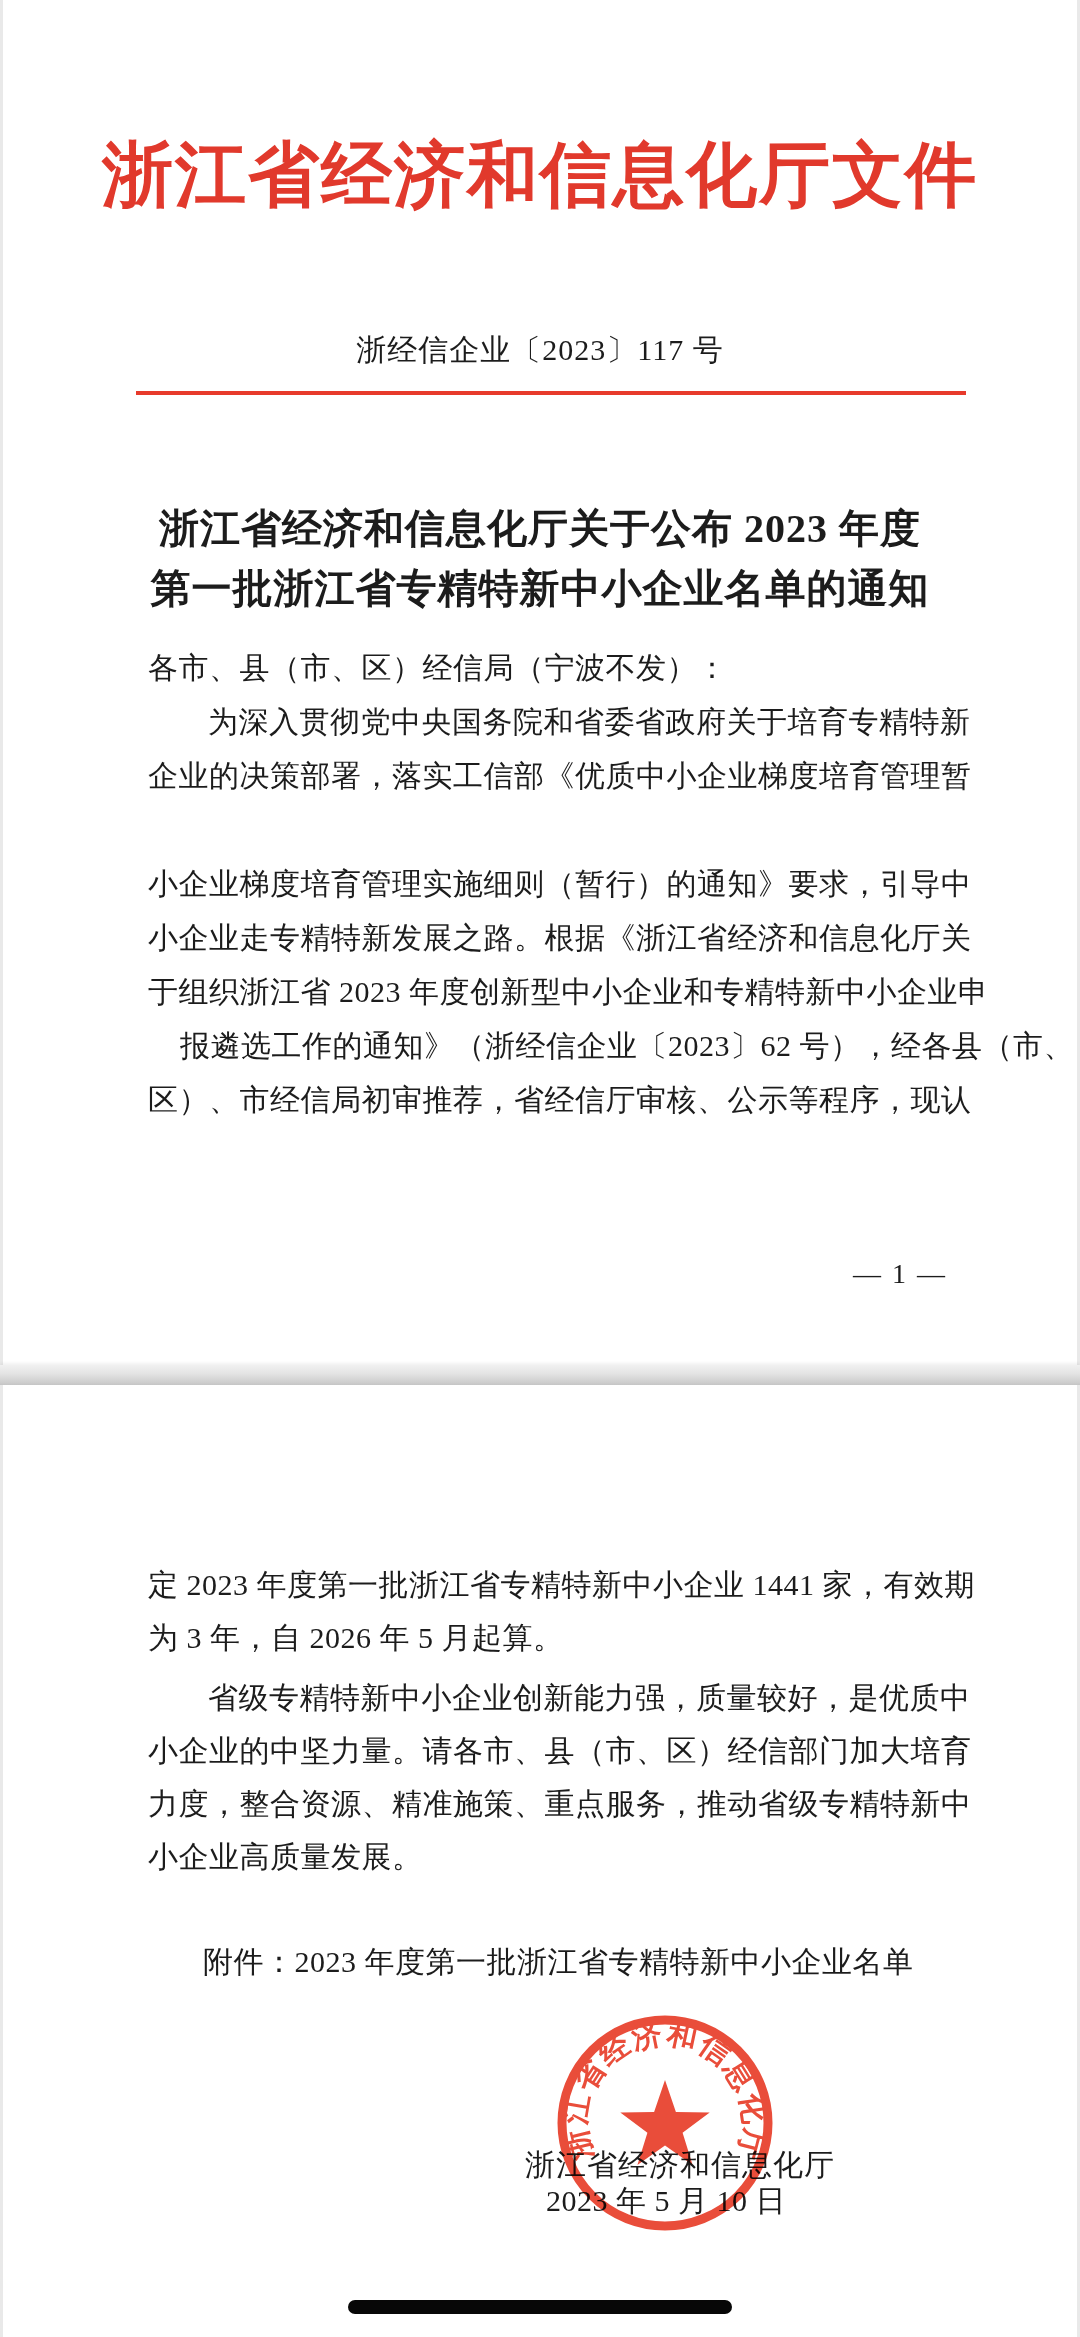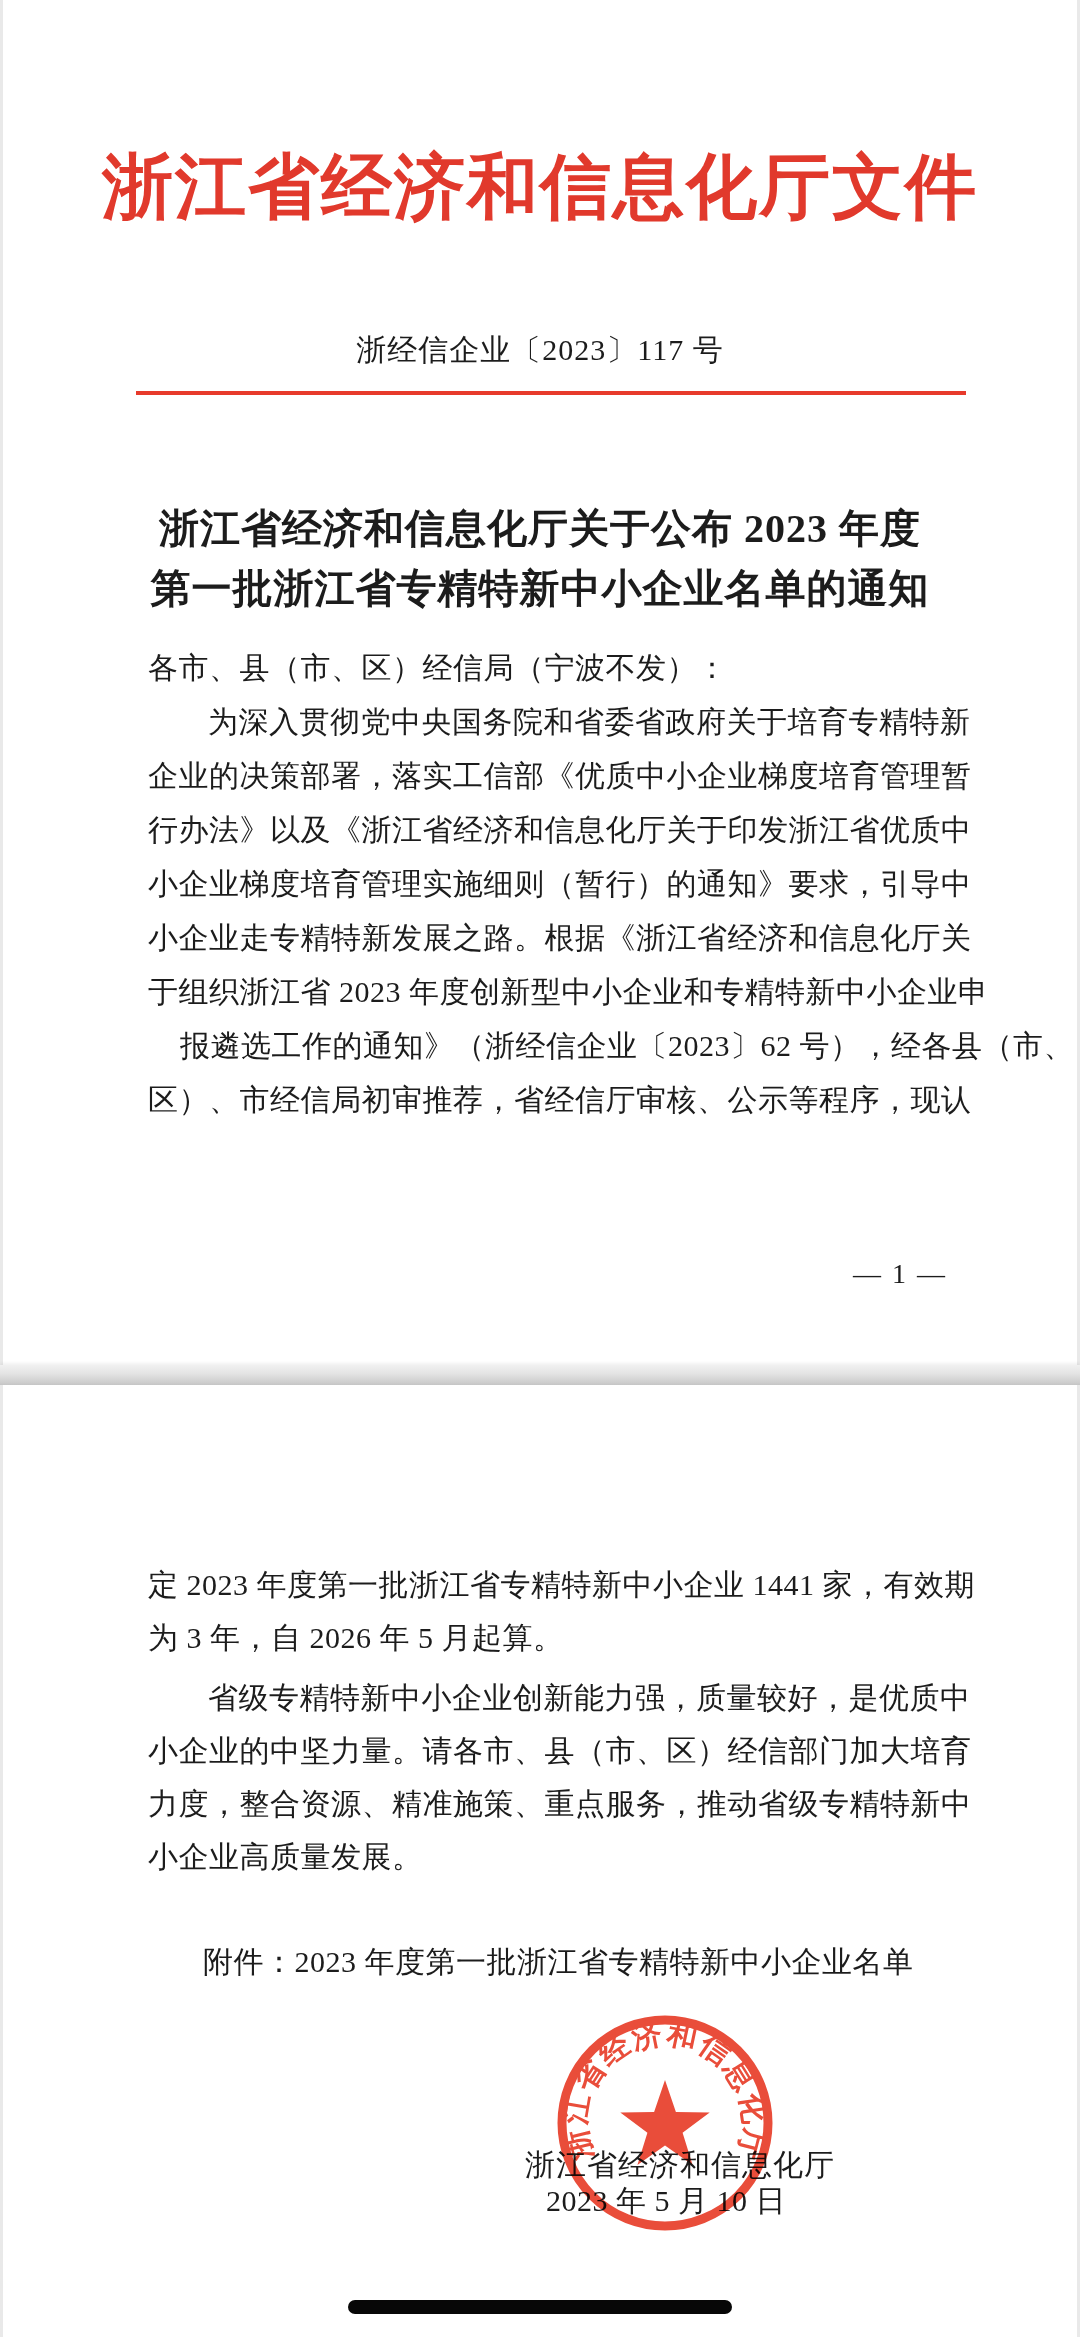--- a/index.html
+++ b/index.html
@@ -11,21 +11,21 @@
   }
   .page{position:absolute;left:3px;right:3px;background:#ffffff;}
   .page-1{top:0;height:1365px;}
   .page-2{top:1385px;bottom:0;padding-left:43px;}
   .page-separator{
     position:absolute;top:1365px;left:0;right:0;height:20px;
     background:linear-gradient(180deg,#f1f1f1 0%,#e3e3e3 45%,#cfcfcf 85%,#c5c5c5 100%);
     box-shadow:0 -2px 3px rgba(0,0,0,0.06);
   }
   .header-title{
-    position:absolute;top:140px;left:0;width:100%;text-align:center;
+    position:absolute;top:128px;left:0;width:100%;text-align:center;
     font-size:71px;font-weight:bold;letter-spacing:2px;color:#e1392c;white-space:nowrap;
   }
   .doc-number{
     position:absolute;top:330px;left:0;width:100%;text-align:center;
     font-size:30px;letter-spacing:1px;white-space:nowrap;
   }
   .red-rule{position:absolute;top:391px;left:133px;width:830px;height:4px;background:#e73a2b;}
   .doc-title-line{
     position:absolute;left:0;width:100%;text-align:center;
     font-size:40px;font-weight:bold;letter-spacing:1px;white-space:nowrap;margin-top:24px;
@@ -70,21 +70,20 @@
 <div class="page page-1">
   <div class="header-title">浙江省经济和信息化厅文件</div>
   <div class="doc-number">浙经信企业〔2023〕117 号</div>
   <div class="red-rule"></div>
   <div class="doc-title-line" style="top:477px;">浙江省经济和信息化厅关于公布 2023 年度</div>
   <div class="doc-title-line" style="top:537px;">第一批浙江省专精特新中小企业名单的通知</div>
 
   <div class="body-line" style="top:648px;">各市、县（市、区）经信局（宁波不发）：</div>
   <div class="body-line indent" style="top:702px;">为深入贯彻党中央国务院和省委省政府关于培育专精特新</div>
   <div class="body-line" style="top:756px;">企业的决策部署，落实工信部《优质中小企业梯度培育管理暂</div>
-  <div class="body-line" style="top:810px;">行办法》以及《浙江省经济和信息化厅关于印发浙江省优质中</div>
   <div class="body-line" style="top:864px;">小企业梯度培育管理实施细则（暂行）的通知》要求，引导中</div>
   <div class="body-line" style="top:918px;">小企业走专精特新发展之路。根据《浙江省经济和信息化厅关</div>
   <div class="body-line" style="top:972px;">于组织浙江省 2023 年度创新型中小企业和专精特新中小企业申</div>
   <div class="body-line" style="top:1026px;margin-left:32px;">报遴选工作的通知》（浙经信企业〔2023〕62 号），经各县（市、</div>
   <div class="body-line" style="top:1080px;">区）、市经信局初审推荐，省经信厅审核、公示等程序，现认</div>
 
   <div class="page-number">— 1 —</div>
 </div>
 
 <div class="page-separator"></div>

